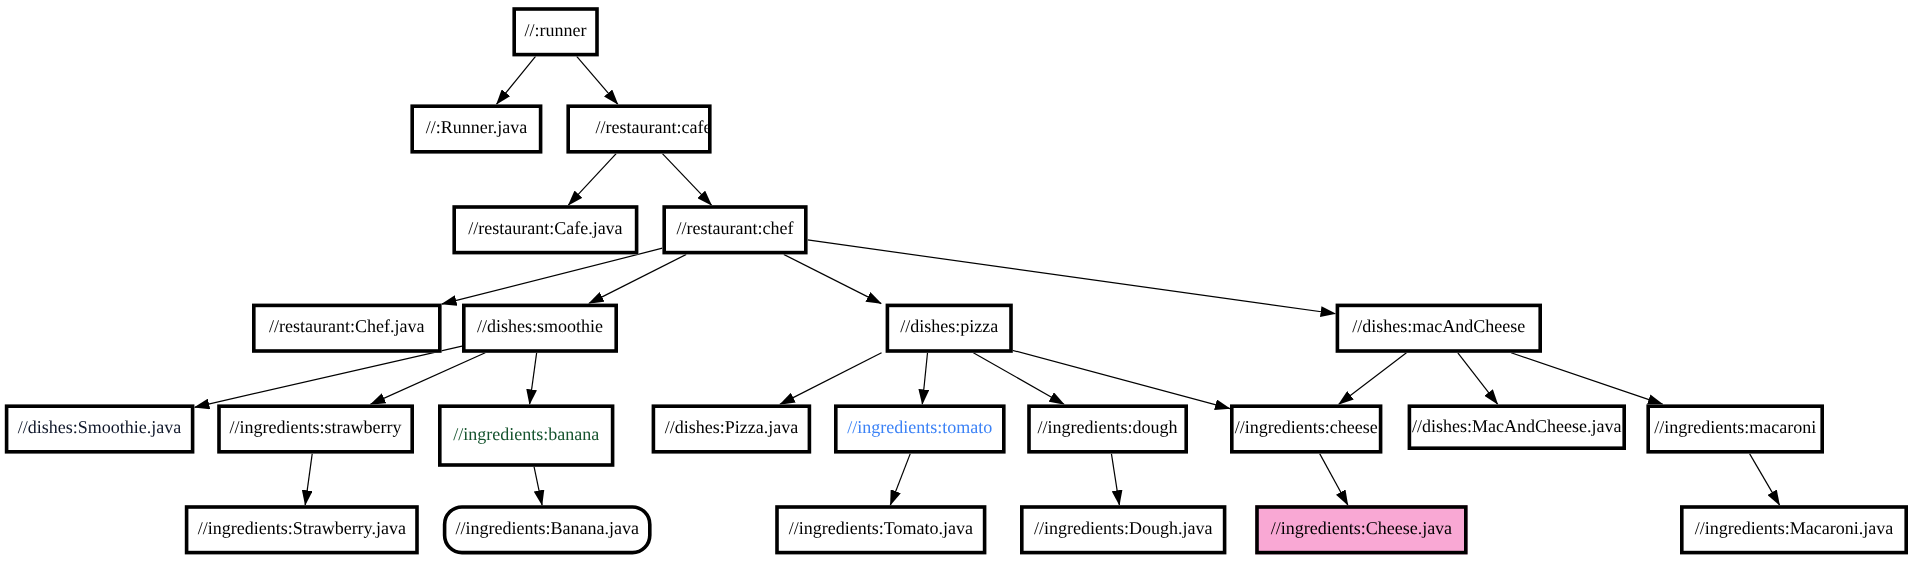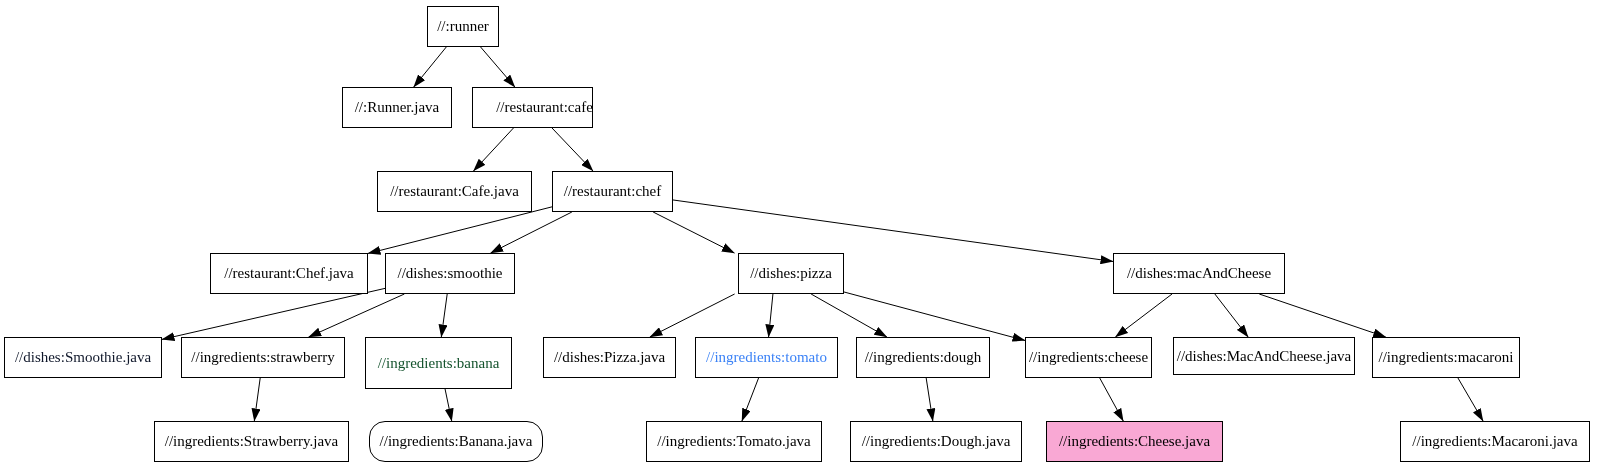--- a/index.html
+++ b/index.html
@@ -12,21 +12,21 @@
     font-family: "Liberation Serif", "DejaVu Serif", serif;
   }
   svg.edges {
     position: absolute;
     left: 0; top: 0;
     width: 1600px; height: 468px;
   }
   .node {
     position: absolute;
     box-sizing: border-box;
-    border: 1px solid #b91c1c;
+    border: 3px solid #b91c1c;
     background: #ffffff;
     display: flex;
     align-items: center;
     justify-content: center;
     font-size: 15px;
     color: #000000;
     white-space: nowrap;
     overflow: hidden;
   }
 </style>

